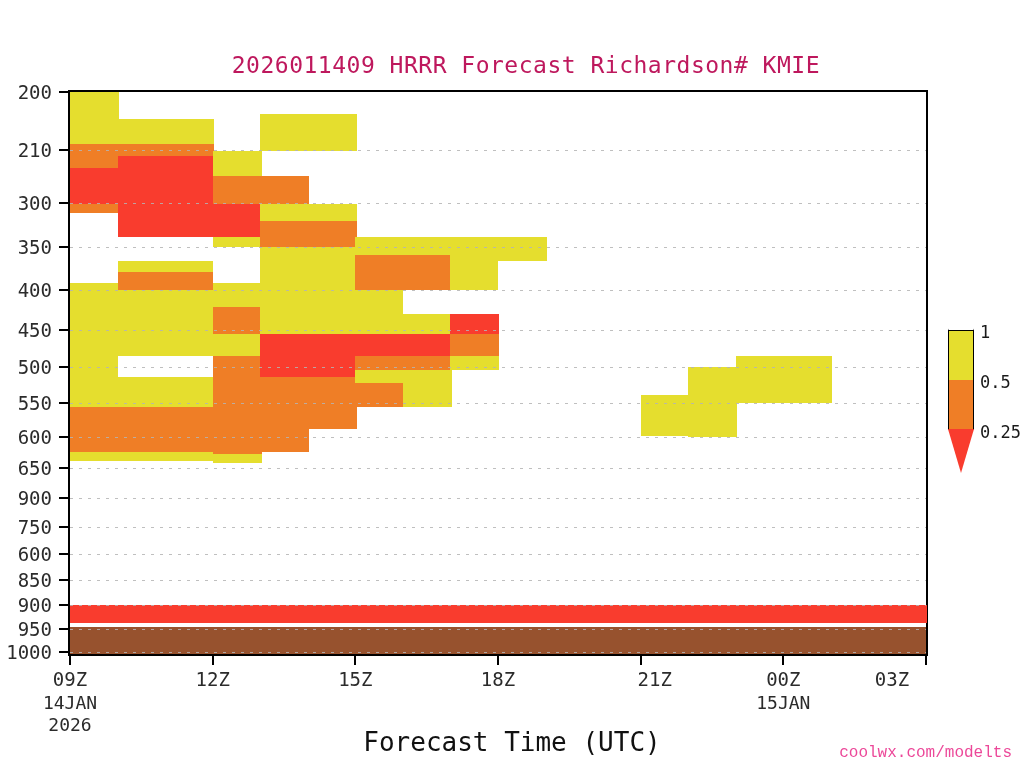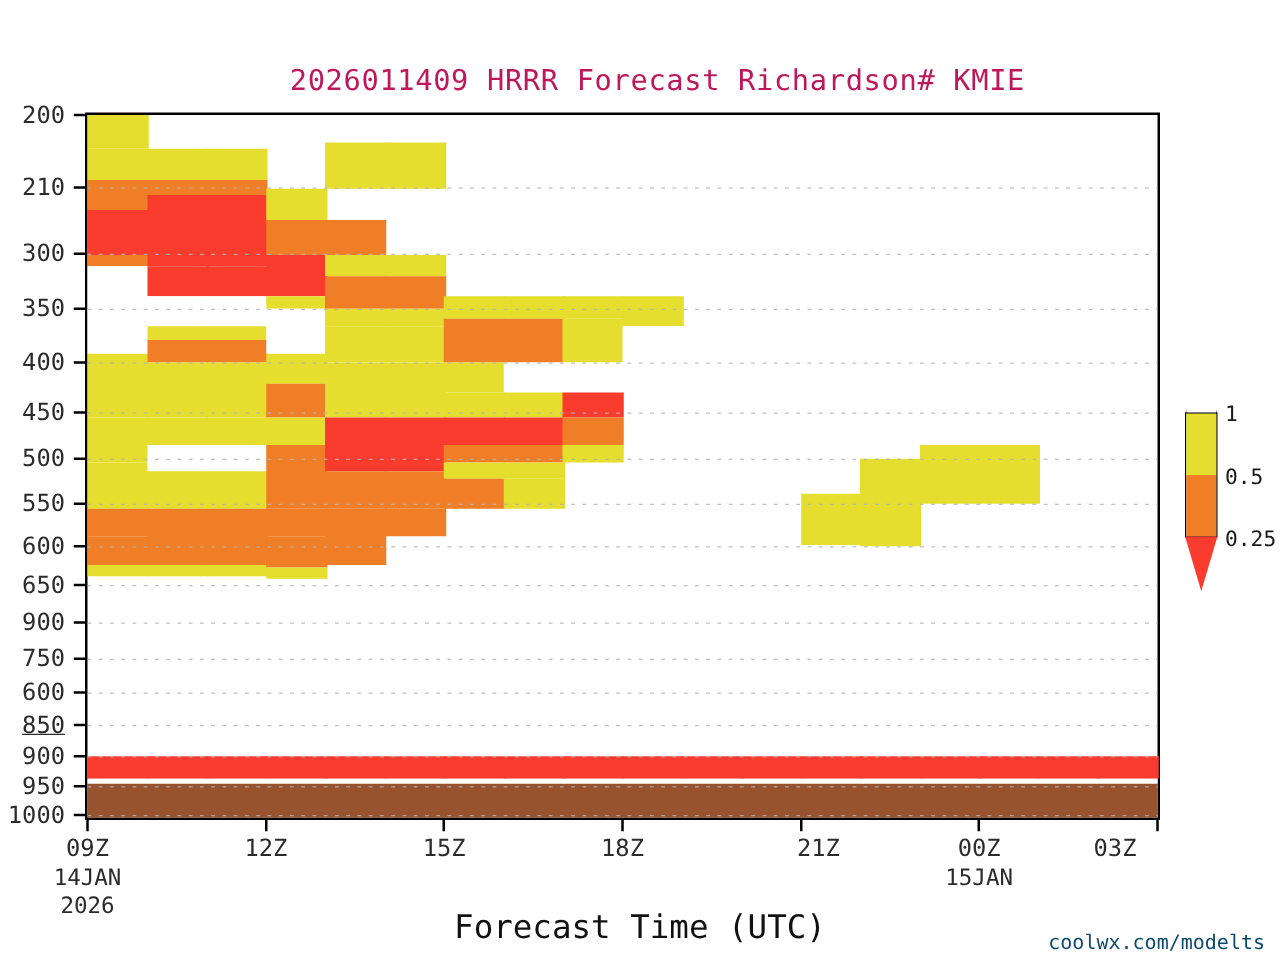--- a/index.html
+++ b/index.html
@@ -116,21 +116,21 @@
       <div class="ytick-label" style="top: 346.506px; text-align: right;">600</div>
       <div class="ytick-mark" style="top: 377.978px;"></div>
       <div class="ytick-label" style="top: 377.978px;">650</div>
       <div class="ytick-mark" style="top: 408.326px;"></div>
       <div class="ytick-label" style="top: 408.326px;">900</div>
       <div class="ytick-mark" style="top: 436.988px;"></div>
       <div class="ytick-label" style="top: 436.988px;">750</div>
       <div class="ytick-mark" style="top: 463.964px;"></div>
       <div class="ytick-label" style="top: 463.964px;">600</div>
       <div class="ytick-mark" style="top: 490.378px;"></div>
-      <div class="ytick-label" style="top: 490.378px; text-decoration: underline;">850</div>
+      <div class="ytick-label" style="top: 490.378px;">850</div>
       <div class="ytick-mark" style="top: 515.106px;"></div>
       <div class="ytick-label" style="top: 515.106px;">900</div>
       <div class="ytick-mark" style="top: 539.272px;"></div>
       <div class="ytick-label" style="top: 539.272px;">950</div>
       <div class="ytick-mark" style="top: 562.314px;"></div>
       <div class="ytick-label" style="top: 562.314px;">1000</div>
     </div>
 
   <div class="plotframe">
     <div id="cells">
@@ -304,14 +304,14 @@
     <div class="cb-body">
       <div class="cb-seg" style="top: 0px; height: 50%; background: rgb(229, 222, 46);"></div>
       <div class="cb-seg" style="top: 50%; height: 50%; background: rgb(239, 126, 38);"></div>
     </div>
     <div class="cb-arrow-dn" style="background: rgb(249, 60, 46);"></div>
     <div class="cb-tick-label" style="top:32px;">1</div>
     <div class="cb-tick-label" style="top:82px;">0.5</div>
     <div class="cb-tick-label" style="top:132px;">0.25</div>
   </div>
 
-  <div class="watermark" style="color: #0c4a6e;">coolwx.com/modelts</div>
+  <div class="watermark" style="color: #ec4899; font-family: Liberation Mono, monospace;">coolwx.com/modelts</div>
 </div>
 
 </body></html>

